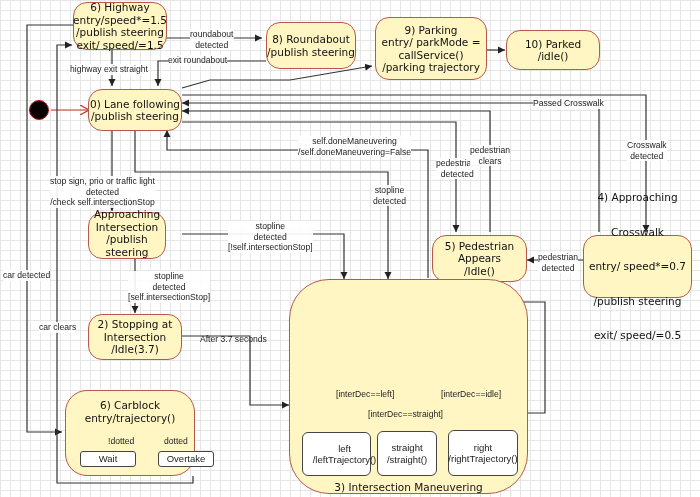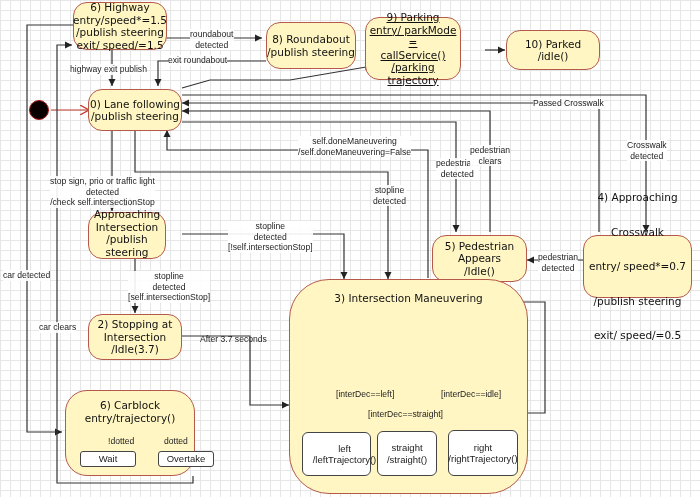--- a/index.html
+++ b/index.html
@@ -7,21 +7,21 @@
   #canvas{position:absolute;left:0;top:0;width:700px;height:497px;
     background-color:#fff;
     background-image:
       linear-gradient(to right,#e6e6e6 1px,transparent 1px),
       linear-gradient(to bottom,#e6e6e6 1px,transparent 1px);
     background-size:10px 10px;}
   svg{position:absolute;left:0;top:0;}
   .state{position:absolute;box-sizing:border-box;background:#fff6c4;border:1.3px solid #b5594b;border-radius:14px;
     display:flex;flex-direction:column;align-items:center;justify-content:center;text-align:center;
     font-size:10.5px;line-height:12.5px;color:#111;}
-  .state.big{justify-content:flex-start;padding-top:12px;border-radius:40px;}
+  .state.big{justify-content:flex-end;padding-top:12px;border-radius:40px;}
   .state.mid{justify-content:flex-start;padding-top:8px;border-radius:22px;}
   .sub{position:absolute;box-sizing:border-box;background:#fff;border:1.2px solid #444;border-radius:6px;
     display:flex;flex-direction:column;align-items:center;justify-content:center;text-align:center;
     font-family:"Liberation Sans",sans-serif;font-size:9.5px;line-height:11.5px;color:#222;}
   .lbl{position:absolute;font-family:"Liberation Sans",sans-serif;font-size:8.6px;line-height:10.5px;color:#222;
     text-align:center;white-space:nowrap;background:rgba(255,255,255,0.9);}
   .lbl.clear{background:transparent;}
   .dot{position:absolute;border-radius:50%;background:#0b0000;border:1.2px solid #b01818;box-sizing:border-box;}
 </style>
 </head>
@@ -98,21 +98,21 @@
   <span>entry/speed*=1.5</span>
   <span>/publish steering</span>
   <span>exit/ speed/=1.5</span>
 </div>
 
 <div class="state" style="left:266px;top:22px;width:90px;height:47px;">
   <span>8) Roundabout</span>
   <span>/publish steering</span>
 </div>
 
-<div class="state" style="left:365px;top:17px;width:96px;height:63px;text-decoration:underline;">
+<div class="state" style="left:375px;top:17px;width:112px;height:63px;">
   <span>9) Parking</span>
   <span>entry/ parkMode =</span>
   <span>callService()</span>
   <span>/parking trajectory</span>
 </div>
 
 <div class="state" style="left:506px;top:30px;width:94px;height:40px;">
   <span>10) Parked</span>
   <span>/idle()</span>
 </div>
@@ -173,21 +173,21 @@
   <span>Wait</span>
 </div>
 <div class="sub" style="left:158px;top:451px;width:56px;height:16px;border-radius:3px;">
   <span>Overtake</span>
 </div>
 
 <div class="lbl" style="left:190px;top:29px;">
   <div>roundabout</div>
   <div>detected</div>
 </div>
-<div class="lbl" style="left:70px;top:64px;">highway exit publish</div>
+<div class="lbl" style="left:70px;top:64px;">highway exit straight</div>
 <div class="lbl" style="left:168px;top:55px;">exit roundabout</div>
 <div class="lbl" style="left:533px;top:98px;">Passed Crosswalk</div>
 <div class="lbl" style="left:298px;top:136px;">
   <div>self.doneManeuvering</div>
   <div>/self.doneManeuvering=False</div>
 </div>
 <div class="lbl" style="left:436px;top:158px;">
   <div>pedestria...</div>
   <div>detected</div>
 </div>

